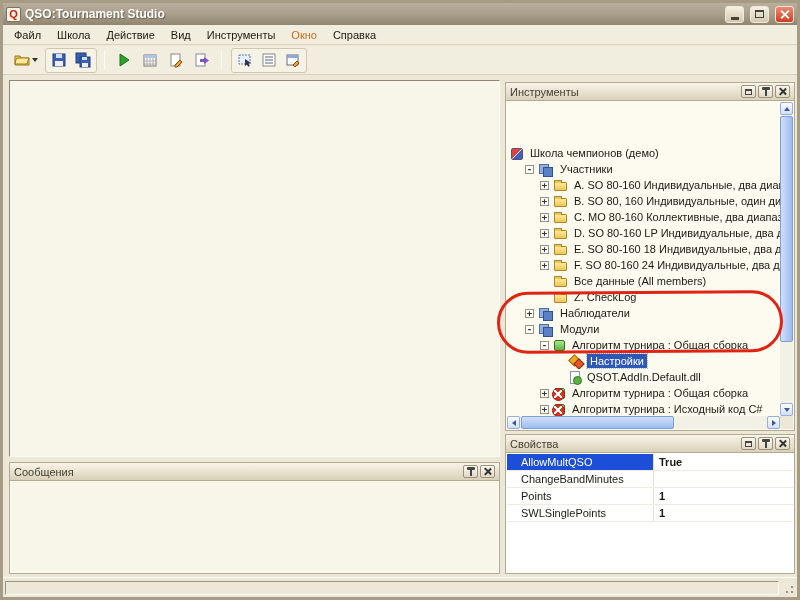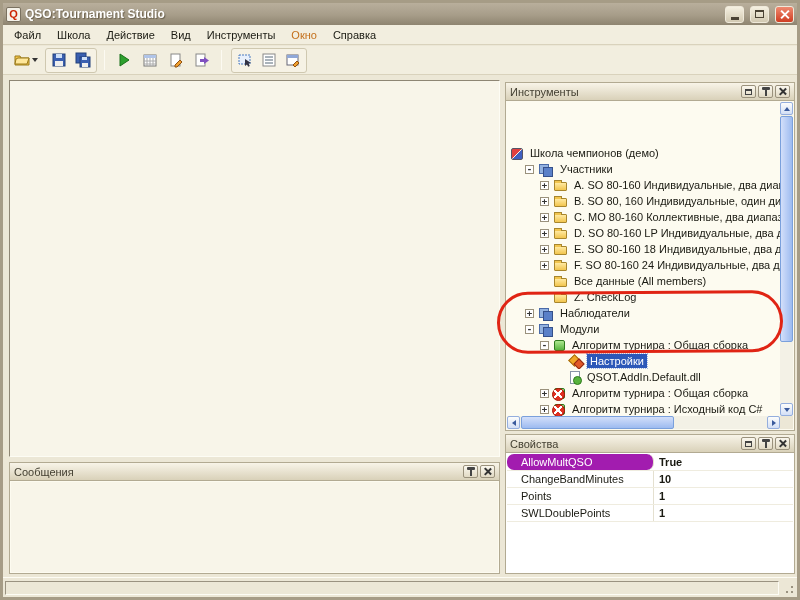--- a/index.html
+++ b/index.html
@@ -121,21 +121,21 @@
   .arr-right{width:0;height:0;border-top:3px solid transparent;border-bottom:3px solid transparent;border-left:4px solid #3a5a9c;}
   .sb-thumb{position:absolute;background:linear-gradient(to right,#d3dffa,#9dbbf0);
     border:1px solid #7aa0dc;border-radius:2px;}
   .vthumb{left:0;top:14px;width:13px;height:72%;background:linear-gradient(to right,#d3dffa,#9dbbf0);}
   .hthumb{top:0;left:14px;height:13px;width:56%;background:linear-gradient(#d3dffa,#9dbbf0);}
   
   .pgrid{position:absolute;left:1px;top:19px;right:1px;bottom:1px;background:#fff;overflow:hidden;}
   .pg-row{display:flex;height:17px;align-items:stretch;border-bottom:1px solid #efecdf;}
   .pg-name{width:147px;padding:2px 2px 0 14px;border-right:1px solid #e4e0d0;overflow:hidden;white-space:nowrap;}
   .pg-value{flex:1;padding:2px 2px 0 5px;overflow:hidden;white-space:nowrap;font-weight:bold;}
-  .pg-row.sel .pg-name{background:#a21caf;color:#fff;border-radius:7px;}
+  .pg-row.sel .pg-name{background:#1d4ed8;color:#fff;}
   
   .annotation{position:absolute;left:494px;top:288px;width:286px;height:62px;
     border:3px solid #e02414;border-radius:42px;transform:rotate(-.4deg);
     z-index:60;pointer-events:none;}
   
   .tool-btn svg{display:block;}
 </style>
 </head>
 <body>
 
@@ -400,28 +400,27 @@
           <span class="glyph-x"></span>
         </span>
     </div>
     <div class="pgrid">
       <div class="pg-row sel">
         <div class="pg-name">AllowMultQSO</div>
         <div class="pg-value">True</div>
       </div>
       <div class="pg-row">
         <div class="pg-name">ChangeBandMinutes</div>
-        <div class="pg-value">10</div>
       </div>
       <div class="pg-row">
         <div class="pg-name">Points</div>
         <div class="pg-value">1</div>
       </div>
       <div class="pg-row">
-        <div class="pg-name">SWLDoublePoints</div>
+        <div class="pg-name">SWLSinglePoints</div>
         <div class="pg-value">1</div>
       </div>
     </div>
   </div>
 
   <div class="statusbar">
     <div class="status-cell"></div>
     <div class="grip"></div>
   </div>
 

